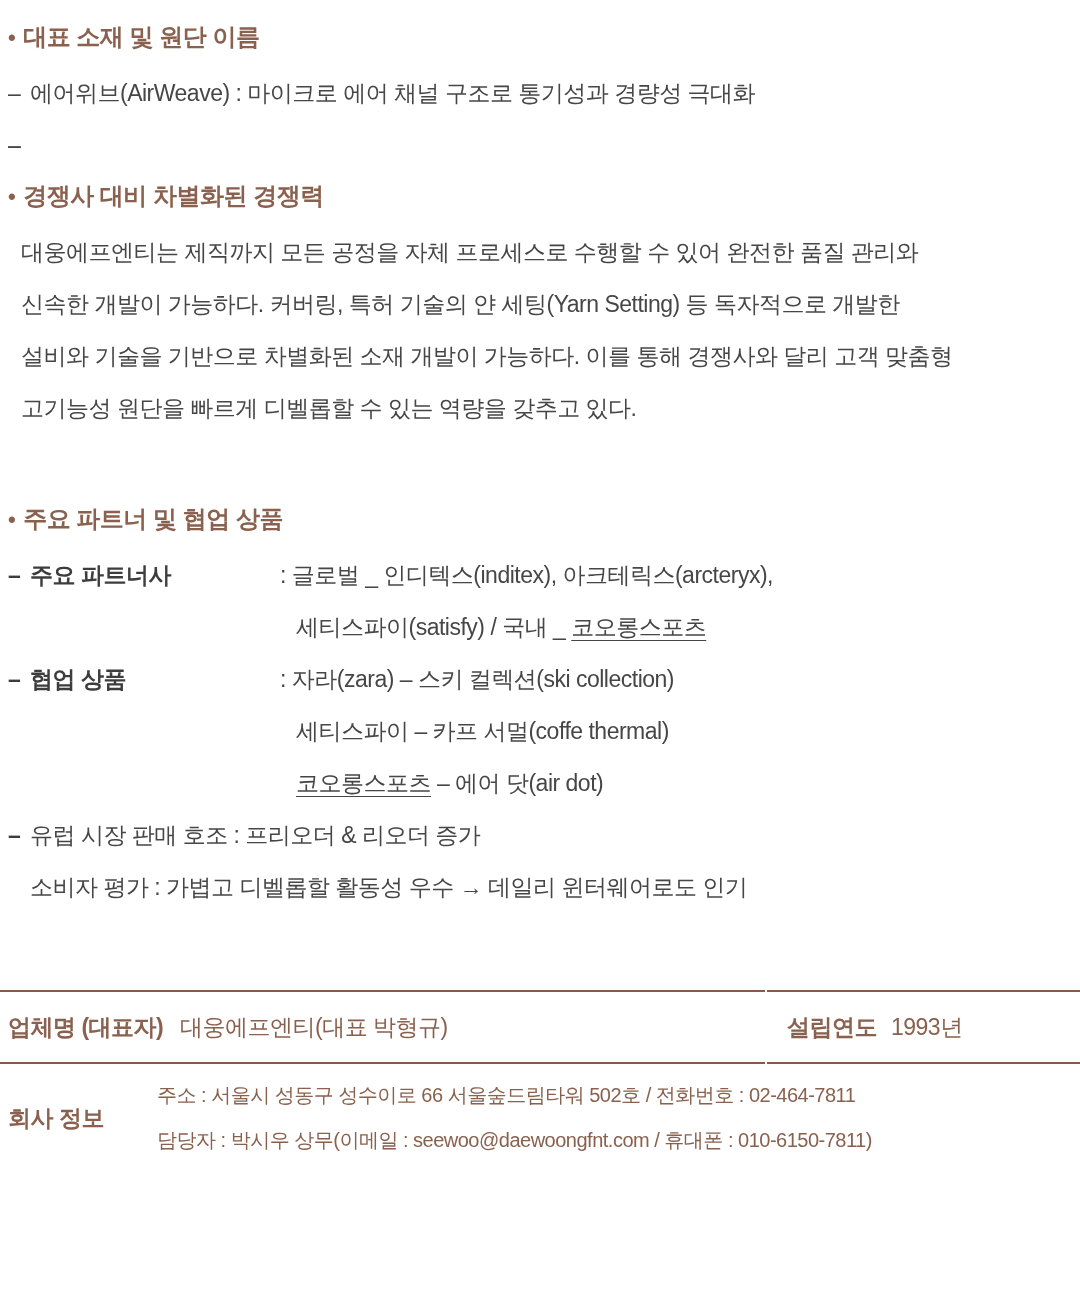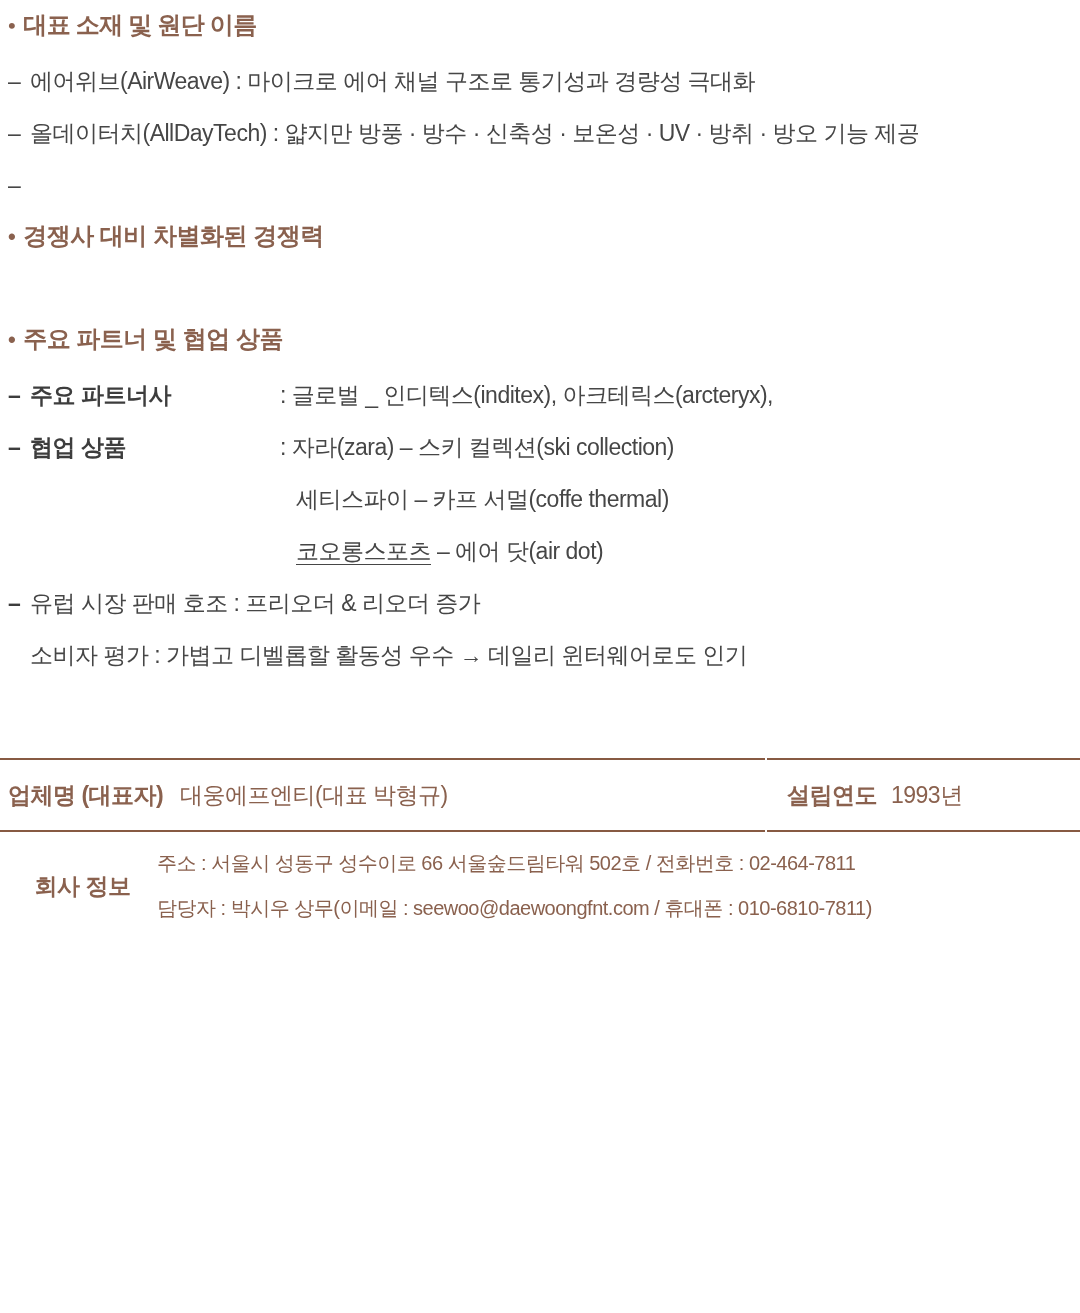--- a/index.html
+++ b/index.html
@@ -13,21 +13,21 @@
   body{font-family:"Liberation Sans","DejaVu Sans",sans-serif;color:var(--body);}
   .doc{width:1080px;height:1313px;}
 
   .sec-title{
     margin-left:8px;
     font-size:24px;line-height:34px;font-weight:700;color:var(--brown);
     letter-spacing:-0.5px;
   }
   .sec-title .bullet{margin-right:8px;font-size:22px;}
 
-  .t1{margin-top:8px;font-family:Liberation Serif, serif;}
+  .t1{margin-top:20px;}
   .t2{margin-top:60px;}
   .t3{margin-top:68px;}
 
   .lines{margin-top:12px;}
   .line{
     position:relative;
     padding-left:30px;
     font-size:23px;line-height:52px;
     letter-spacing:-0.5px;
     white-space:nowrap;
@@ -53,56 +53,64 @@
     font-size:23px;color:var(--brown);
     white-space:nowrap;
   }
   .cell-a{flex:0 0 765px;}
   .vgap{flex:0 0 2px;}
   .cell-b{flex:1;padding-left:20px;}
   .tlabel{font-weight:700;padding-left:8px;}
   .cell-a .tlabel{width:180px;}
   .cell-b .tlabel{padding-left:0;margin-right:14px;}
   .trow2{display:flex;height:108px;align-items:center;color:var(--brown);}
-  .trow2 .tlabel{width:157px;font-size:23px;text-align:center;}
+  .trow2 .tlabel{width:157px;font-size:23px;}
   .info-lines{flex:1;font-size:20px;line-height:45px;white-space:nowrap;}
 </style>
 </head>
 <body>
 
 <div class="doc">
 
   <div class="sec-title t1">
     <span class="bullet">•</span><span>대표 소재 및 원단 이름</span>
   </div>
   <div class="lines">
     <div class="line">
       <span class="dash">–</span>
       <span>에어위브(AirWeave) : 마이크로 에어 채널 구조로 통기성과 경량성 극대화</span>
     </div>
     <div class="line">
       <span class="dash">–</span>
-      <span>올데이터치(AllDayTech) : 얇지만 방풍 · 방수 · 신축성 · 보온성 · UV · 방취 · 방오 기능 제공</span>
     </div>
     <div class="line">
       <span class="dash">–</span>
     </div>
   </div>
 
   <div class="sec-title t2">
     <span class="bullet">•</span><span>경쟁사 대비 차별화된 경쟁력</span>
   </div>
+  <div class="lines para">
+    <div class="line">대웅에프엔티는 제직까지 모든 공정을 자체 프로세스로 수행할 수 있어 완전한 품질 관리와</div>
+    <div class="line">신속한 개발이 가능하다. 커버링, 특허 기술의 얀 세팅(Yarn Setting) 등 독자적으로 개발한</div>
+    <div class="line">설비와 기술을 기반으로 차별화된 소재 개발이 가능하다. 이를 통해 경쟁사와 달리 고객 맞춤형</div>
+    <div class="line">고기능성 원단을 빠르게 디벨롭할 수 있는 역량을 갖추고 있다.</div>
+  </div>
 
   <div class="sec-title t3">
     <span class="bullet">•</span><span>주요 파트너 및 협업 상품</span>
   </div>
   <div class="lines">
     <div class="line">
       <span class="dash blabel">–</span>
       <span class="plabel">주요 파트너사</span><span>: 글로벌 _ 인디텍스(inditex), 아크테릭스(arcteryx),</span>
+    </div>
+    <div class="line cont">
+      <span>세티스파이(satisfy) / 국내 _ </span><span class="uline">코오롱스포츠</span>
     </div>
     <div class="line">
       <span class="dash blabel">–</span>
       <span class="plabel">협업 상품</span><span>: 자라(zara) – 스키 컬렉션(ski collection)</span>
     </div>
     <div class="line cont">
       <span>세티스파이 – 카프 서멀(coffe thermal)</span>
     </div>
     <div class="line cont">
       <span class="uline">코오롱스포츠</span><span> – 에어 닷(air dot)</span>
@@ -123,19 +131,19 @@
       <div class="vgap"></div>
       <div class="cell cell-b">
         <span class="tlabel">설립연도</span>
         <span>1993년</span>
       </div>
     </div>
     <div class="trow2">
       <span class="tlabel">회사 정보</span>
       <div class="info-lines">
         <div>주소 : 서울시 성동구 성수이로 66 서울숲드림타워 502호 / 전화번호 : 02-464-7811</div>
-        <div>담당자 : 박시우 상무(이메일 : seewoo@daewoongfnt.com / 휴대폰 : 010-6810-7811)</div>
+        <div>담당자 : 박시우 상무(이메일 : seewoo@daewoongfnt.com / 휴대폰 : 010-6150-7811)</div>
       </div>
     </div>
 
   </div>
 
 </div>
 
 </body></html>

